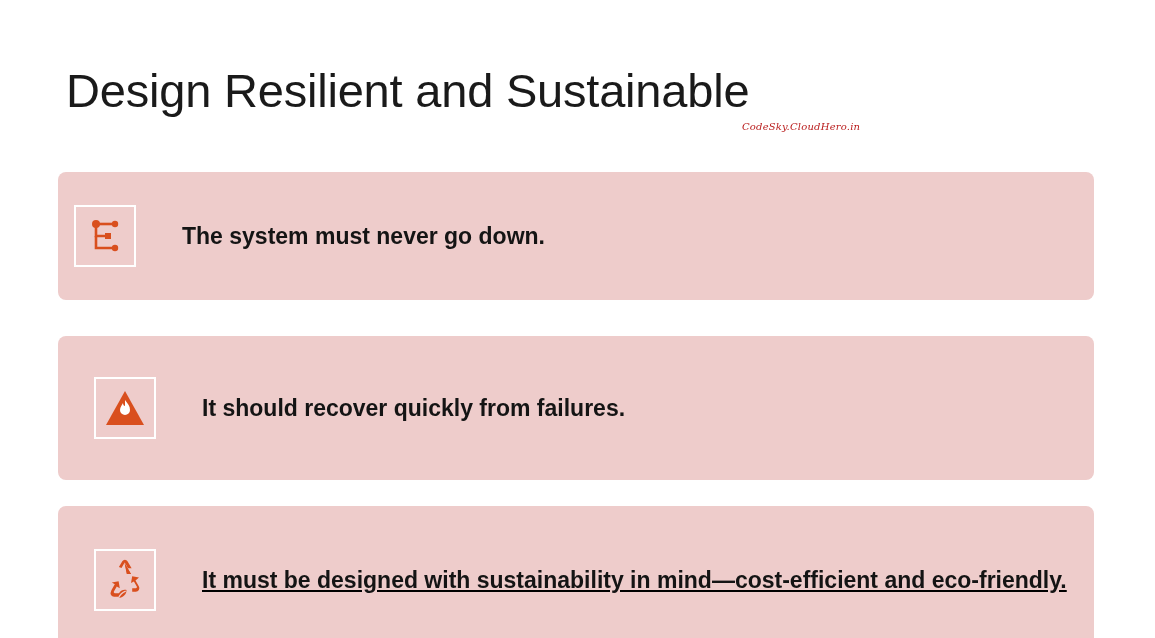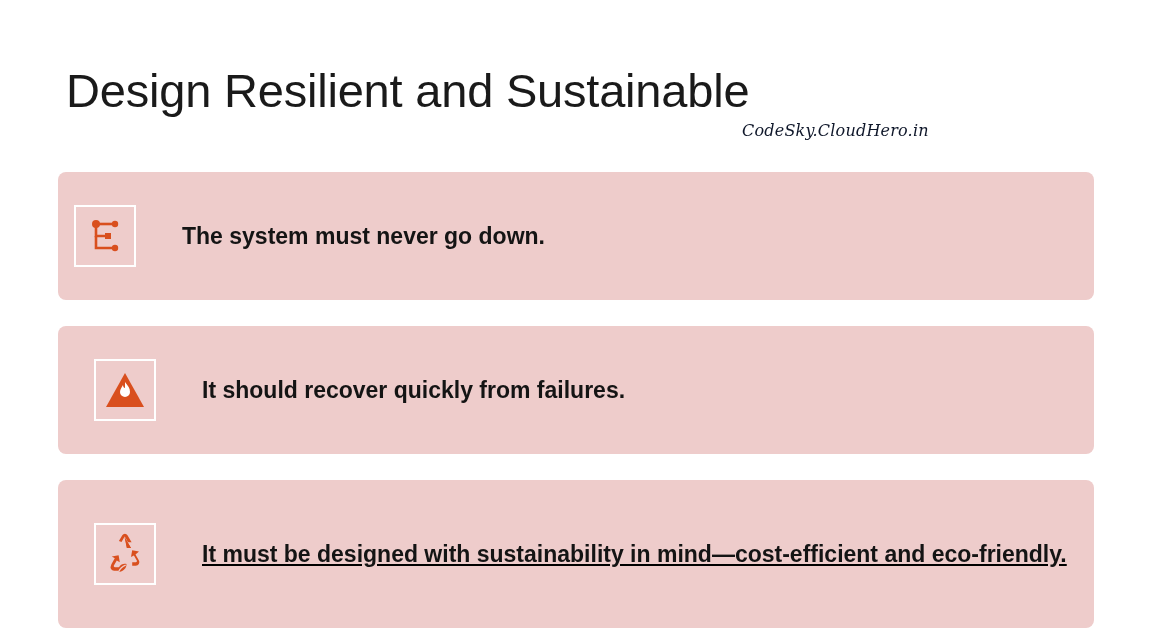--- a/index.html
+++ b/index.html
@@ -30,43 +30,43 @@
     letter-spacing: -0.2px;
     line-height: 1.15;
     white-space: nowrap;
   }
   .watermark {
     position: absolute;
     left: 742px;
     top: 121px;
     font-family: "DejaVu Serif", serif;
     font-style: italic;
-    font-size: 16px;
-    color: #0f172a;
+    font-size: 10px;
+    color: #b91c1c;
     letter-spacing: 0.2px;
     white-space: nowrap;
   }
   .cards {
     position: absolute;
     left: 58px;
     top: 172px;
     width: 1036px;
   }
   .card {
     position: relative;
     background: #eecccb;
     border-radius: 8px;
     display: flex;
     align-items: center;
     box-sizing: border-box;
     padding-left: 36px;
     padding-right: 24px;
   }
-  .card-1 { height: 128px; margin-bottom: 26px; padding-left: 16px; }
-  .card-2 { height: 128px; margin-bottom: 26px; }
+  .card-1 { height: 128px; margin-bottom: 36px; padding-left: 16px; }
+  .card-2 { height: 144px; margin-bottom: 26px; }
   .card-3 { height: 148px; text-decoration: underline; }
   .icon-box {
     width: 62px;
     height: 62px;
     border: 2px solid #ffffff;
     box-sizing: border-box;
     display: flex;
     align-items: center;
     justify-content: center;
     flex: 0 0 auto;

